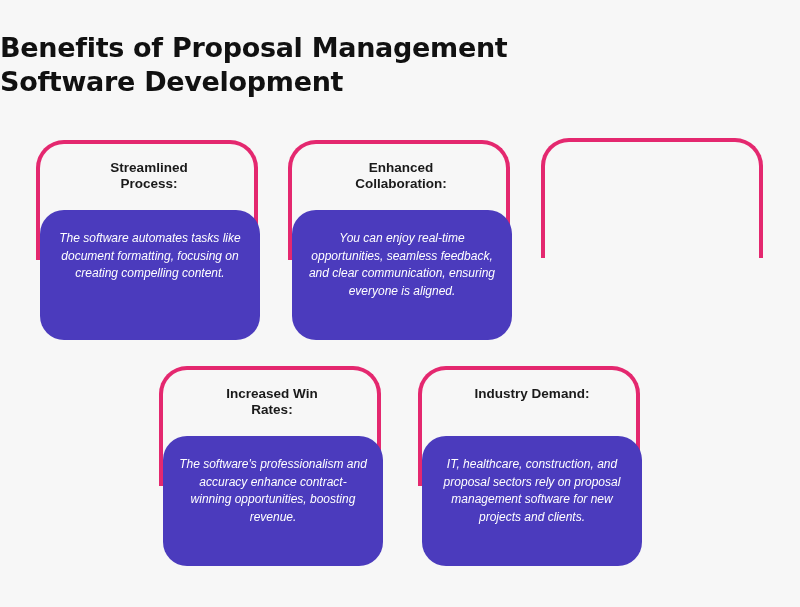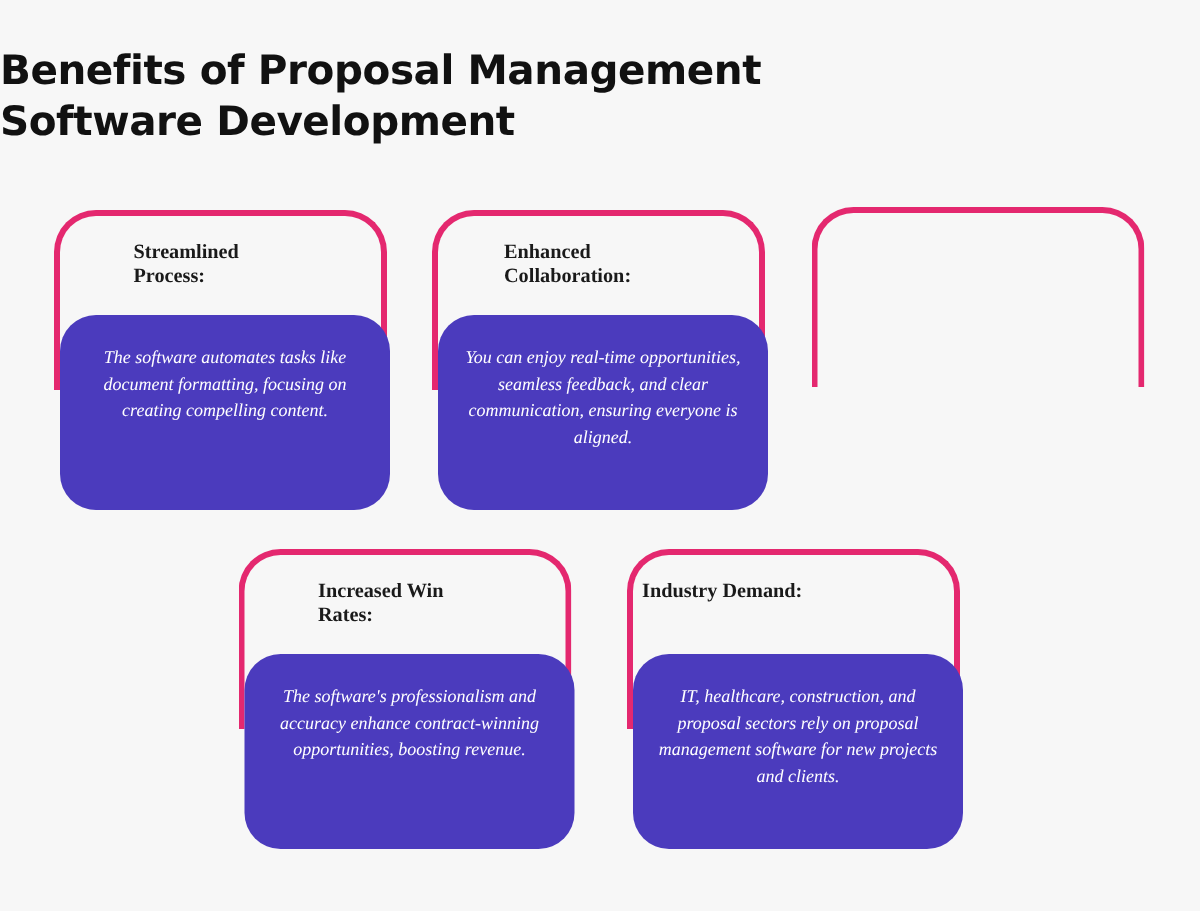--- a/index.html
+++ b/index.html
@@ -31,37 +31,37 @@
       left: 0; top: 0;
       width: 222px; height: 120px;
       border: 4px solid #e4286f;
       border-bottom: none;
       border-radius: 28px 28px 0 0;
       box-sizing: border-box;
     }
     .card .heading {
       position: absolute;
       left: 10px; right: 10px; top: 20px;
-      text-align: left;
-      font-family: Liberation Serif, serif;
+      text-align: center;
+      font-family: Liberation Sans, sans-serif;
       font-weight: bold;
       font-size: 13.5px;
       line-height: 16px;
       color: #1a1a1a;
     }
     .card .body {
       position: absolute;
       left: 4px; top: 70px;
       width: 220px; height: 130px;
       background: #4b3bbd;
       border-radius: 24px;
       box-sizing: border-box;
       padding: 20px 16px 0 16px;
       text-align: center;
-      font-family: Liberation Serif, serif;
+      font-family: Liberation Sans, sans-serif;
       font-style: italic;
       font-size: 12px;
       line-height: 17.5px;
       color: #ffffff;
     }
   </style>
 </head>
 <body>
 
 <div class="title">

